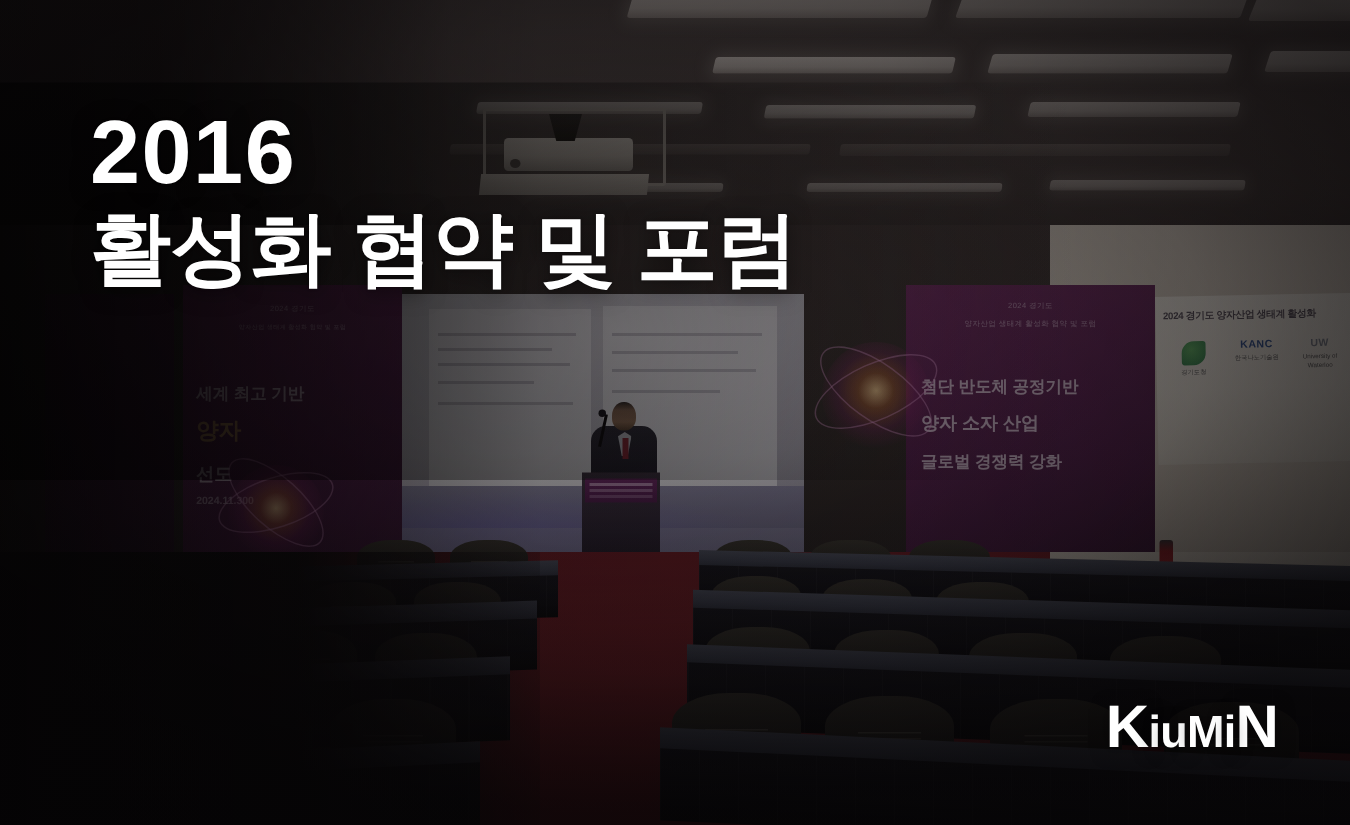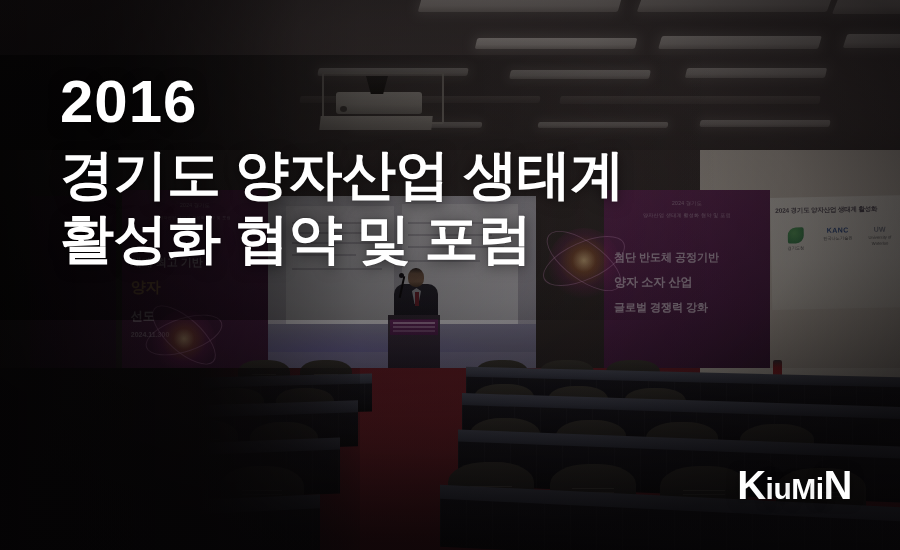--- a/index.html
+++ b/index.html
@@ -436,21 +436,20 @@
 
     <div class="grade-dark"></div>
     <div class="grade-tint"></div>
     <div class="grade-textscrim"></div>
   </div>
 
   <div id="overlay">
 
     <div class="headline">
       <div class="hl-year">2016</div>
-      <div class="hl-l2">경기도 양자산업 생태계</div>
       <div class="hl-l3">활성화 협약 및 포럼</div>
     </div>
 
     <div class="brand">
       <span class="cap">K</span>
       <span class="smcap">i</span>
       <span class="smcap">u</span>
       <span class="smcap">M</span>
       <span class="smcap">i</span>
       <span class="cap">N</span>

